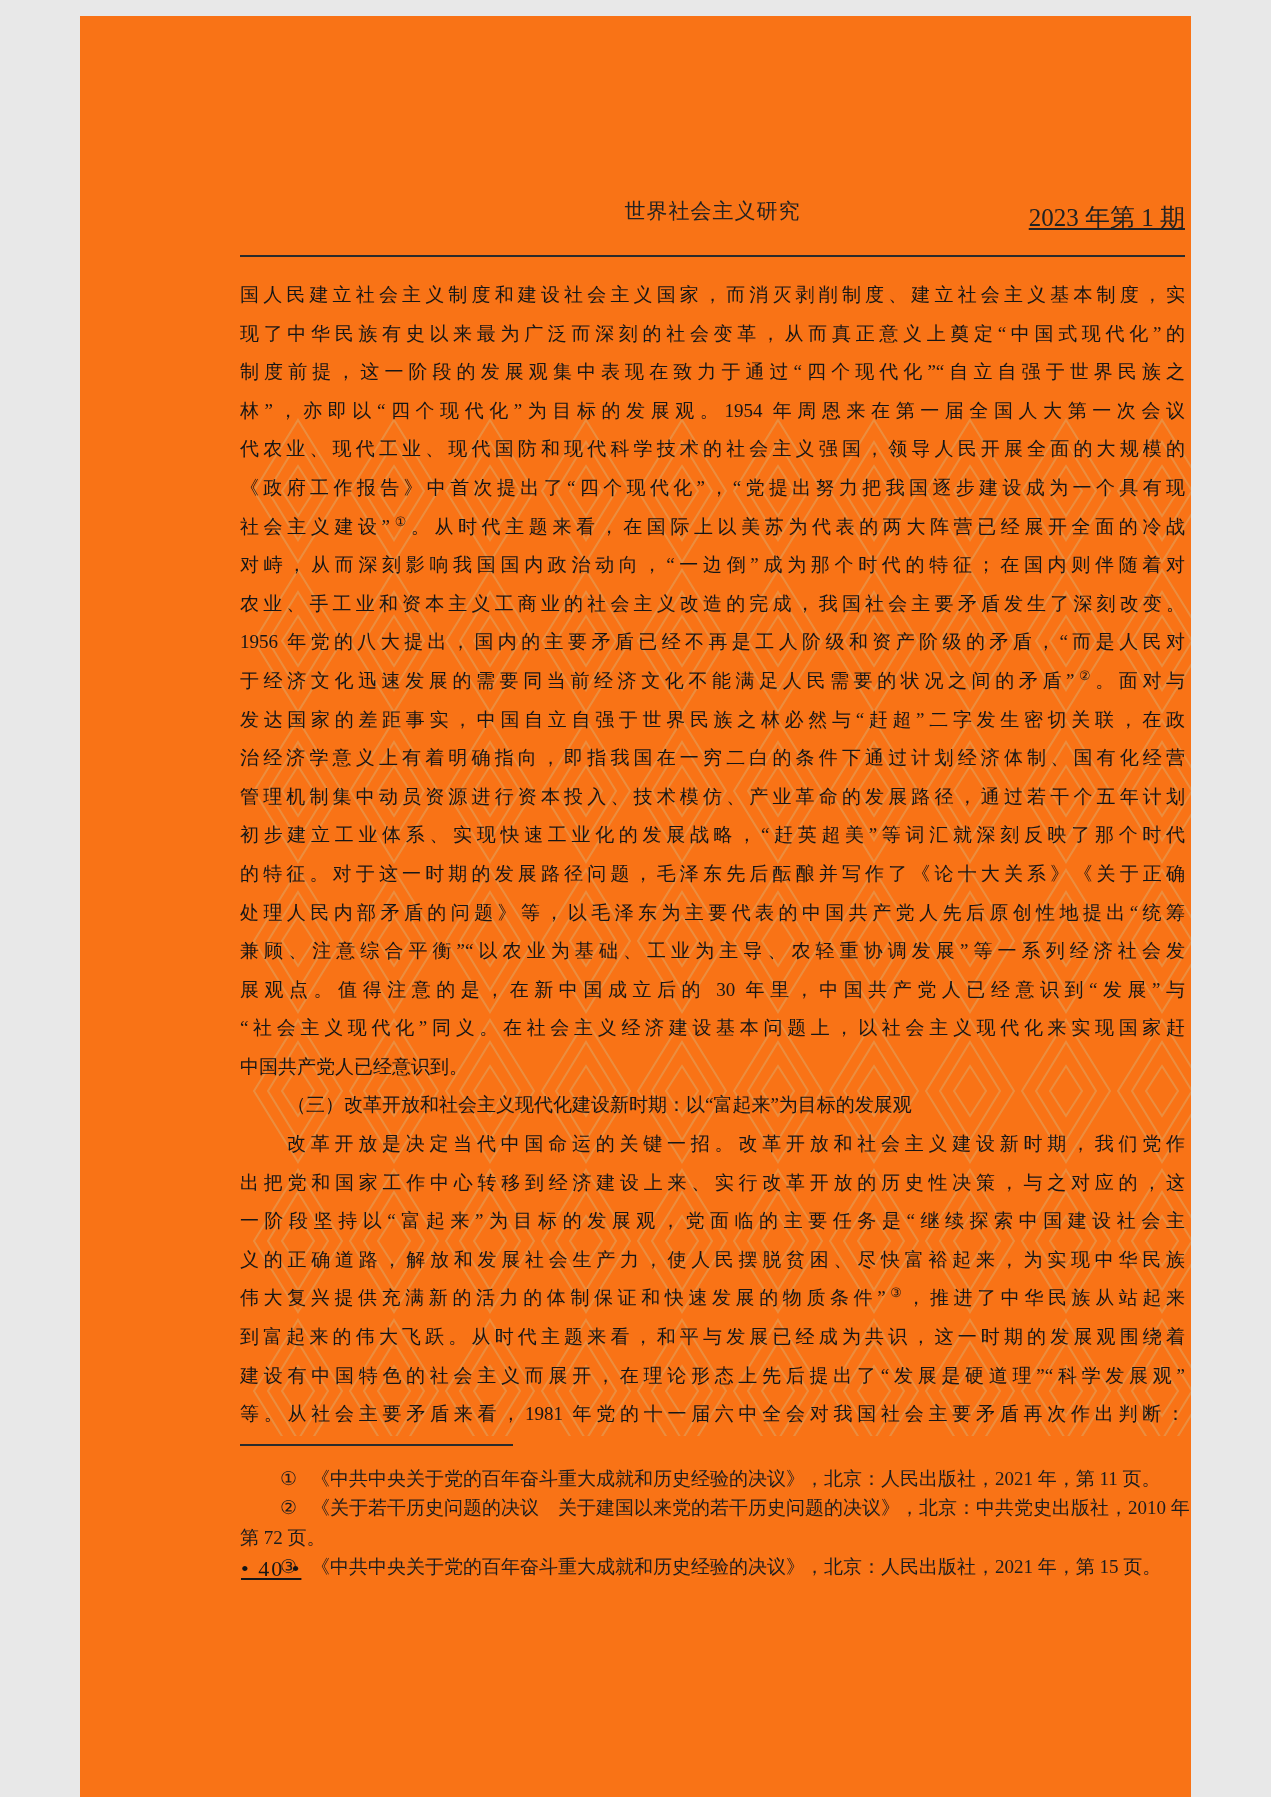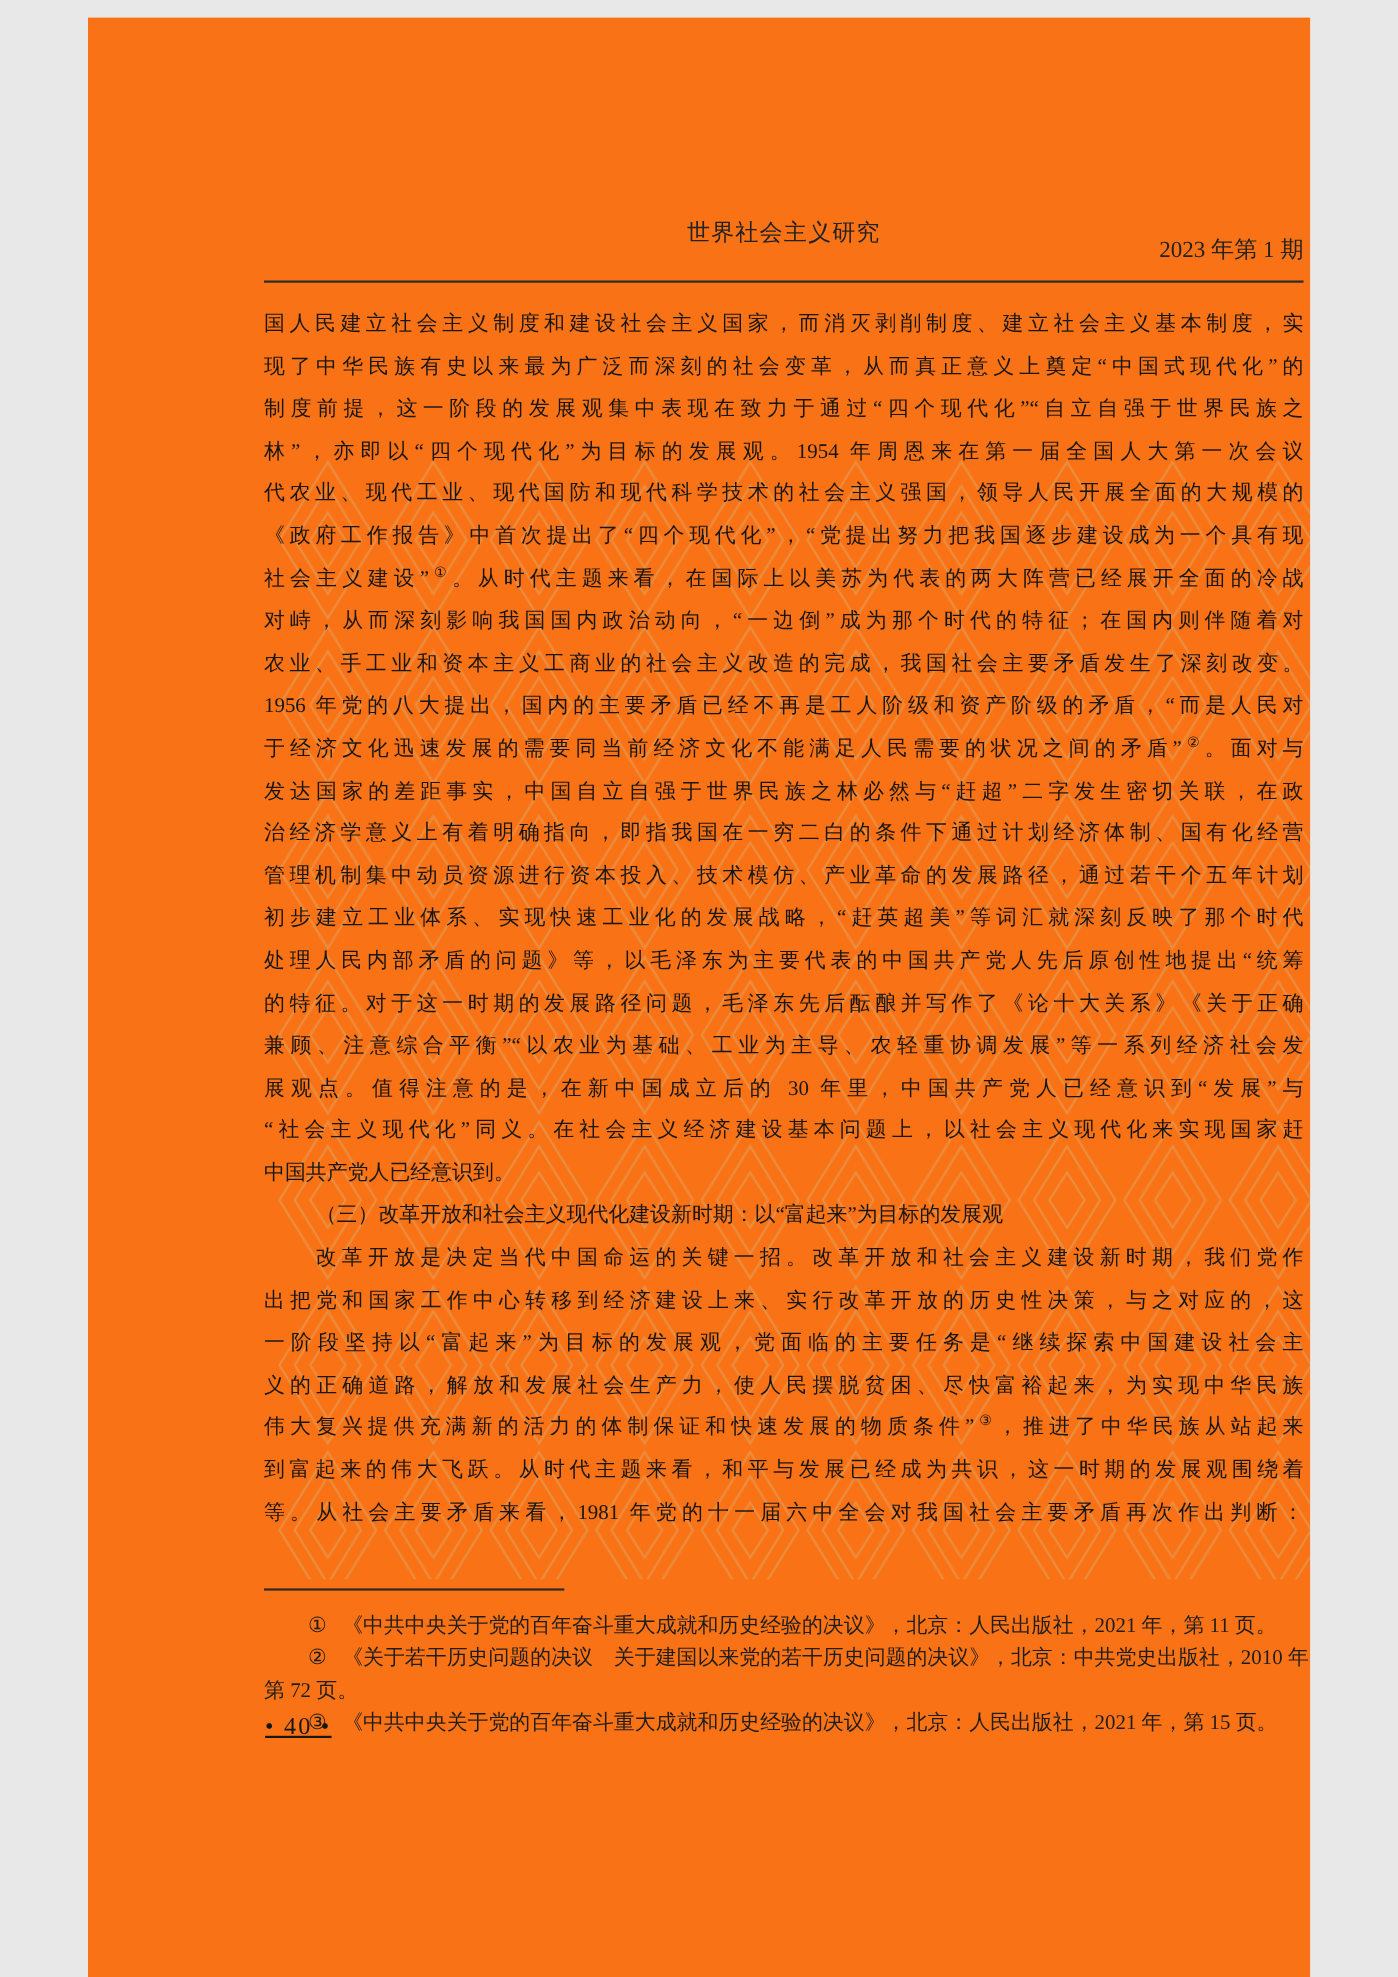--- a/index.html
+++ b/index.html
@@ -19,22 +19,22 @@
   }
   
   .header-row{
     position:absolute;left:160px;top:181px;width:945px;height:34px;
   }
   .journal-title{
     position:absolute;left:0;right:0;text-align:center;
     font-size:21px;letter-spacing:1px;color:#222;
   }
   .issue-label{
-    position:absolute;right:0;top:16px;
-    font-size:21px;color:#222;
+    position:absolute;right:0;top:4px;
+    font-size:25px;color:#222;text-decoration:underline;
   }
   .header-rule{
     position:absolute;left:160px;top:239px;width:945px;height:2px;background:#2b2b2b;
   }
   
   .body-block{
     position:absolute;left:160px;top:260px;width:945px;
   }
   .bline{
     font-size:19px;
@@ -100,33 +100,34 @@
       <div class="bline">《政府工作报告》中首次提出了“四个现代化”，“党提出努力把我国逐步建设成为一个具有现</div>
       <div class="bline">社会主义建设”<sup>①</sup>。从时代主题来看，在国际上以美苏为代表的两大阵营已经展开全面的冷战</div>
       <div class="bline">对峙，从而深刻影响我国国内政治动向，“一边倒”成为那个时代的特征；在国内则伴随着对</div>
       <div class="bline">农业、手工业和资本主义工商业的社会主义改造的完成，我国社会主要矛盾发生了深刻改变。</div>
       <div class="bline">1956 年党的八大提出，国内的主要矛盾已经不再是工人阶级和资产阶级的矛盾，“而是人民对</div>
       <div class="bline">于经济文化迅速发展的需要同当前经济文化不能满足人民需要的状况之间的矛盾”<sup>②</sup>。面对与</div>
       <div class="bline">发达国家的差距事实，中国自立自强于世界民族之林必然与“赶超”二字发生密切关联，在政</div>
       <div class="bline">治经济学意义上有着明确指向，即指我国在一穷二白的条件下通过计划经济体制、国有化经营</div>
       <div class="bline">管理机制集中动员资源进行资本投入、技术模仿、产业革命的发展路径，通过若干个五年计划</div>
       <div class="bline">初步建立工业体系、实现快速工业化的发展战略，“赶英超美”等词汇就深刻反映了那个时代</div>
+      <div class="bline">的特征。对于这一时期的发展路径问题，毛泽东先后酝酿并写作了《论十大关系》《关于正确</div>
       <div class="bline">处理人民内部矛盾的问题》等，以毛泽东为主要代表的中国共产党人先后原创性地提出“统筹</div>
-      <div class="bline">的特征。对于这一时期的发展路径问题，毛泽东先后酝酿并写作了《论十大关系》《关于正确</div>
       <div class="bline">兼顾、注意综合平衡”“以农业为基础、工业为主导、农轻重协调发展”等一系列经济社会发</div>
       <div class="bline">展观点。值得注意的是，在新中国成立后的 30 年里，中国共产党人已经意识到“发展”与</div>
       <div class="bline">“社会主义现代化”同义。在社会主义经济建设基本问题上，以社会主义现代化来实现国家赶</div>
       <div class="bline noj">中国共产党人已经意识到。</div>
       <div class="bline noj ind">（三）改革开放和社会主义现代化建设新时期：以“富起来”为目标的发展观</div>
       <div class="bline ind">改革开放是决定当代中国命运的关键一招。改革开放和社会主义建设新时期，我们党作</div>
       <div class="bline">出把党和国家工作中心转移到经济建设上来、实行改革开放的历史性决策，与之对应的，这</div>
       <div class="bline">一阶段坚持以“富起来”为目标的发展观，党面临的主要任务是“继续探索中国建设社会主</div>
       <div class="bline">义的正确道路，解放和发展社会生产力，使人民摆脱贫困、尽快富裕起来，为实现中华民族</div>
       <div class="bline">伟大复兴提供充满新的活力的体制保证和快速发展的物质条件”<sup>③</sup>，推进了中华民族从站起来</div>
       <div class="bline">到富起来的伟大飞跃。从时代主题来看，和平与发展已经成为共识，这一时期的发展观围绕着</div>
+      <div class="bline">建设有中国特色的社会主义而展开，在理论形态上先后提出了“发展是硬道理”“科学发展观”</div>
       <div class="bline">等。从社会主要矛盾来看，1981 年党的十一届六中全会对我国社会主要矛盾再次作出判断：</div>
     </div>
 
   <div class="fn-rule"></div>
   <div class="footnotes" id="footnotes">
       <div class="fn"><span class="fn-marker">①</span><span>《中共中央关于党的百年奋斗重大成就和历史经验的决议》，北京：人民出版社，2021 年，第 11 页。</span></div>
       <div class="fn"><span class="fn-marker">②</span><span>《关于若干历史问题的决议　关于建国以来党的若干历史问题的决议》，北京：中共党史出版社，2010 年，第 72 页。</span></div>
       <div class="fn"><span class="fn-marker">③</span><span>《中共中央关于党的百年奋斗重大成就和历史经验的决议》，北京：人民出版社，2021 年，第 15 页。</span></div>
     </div>
 

